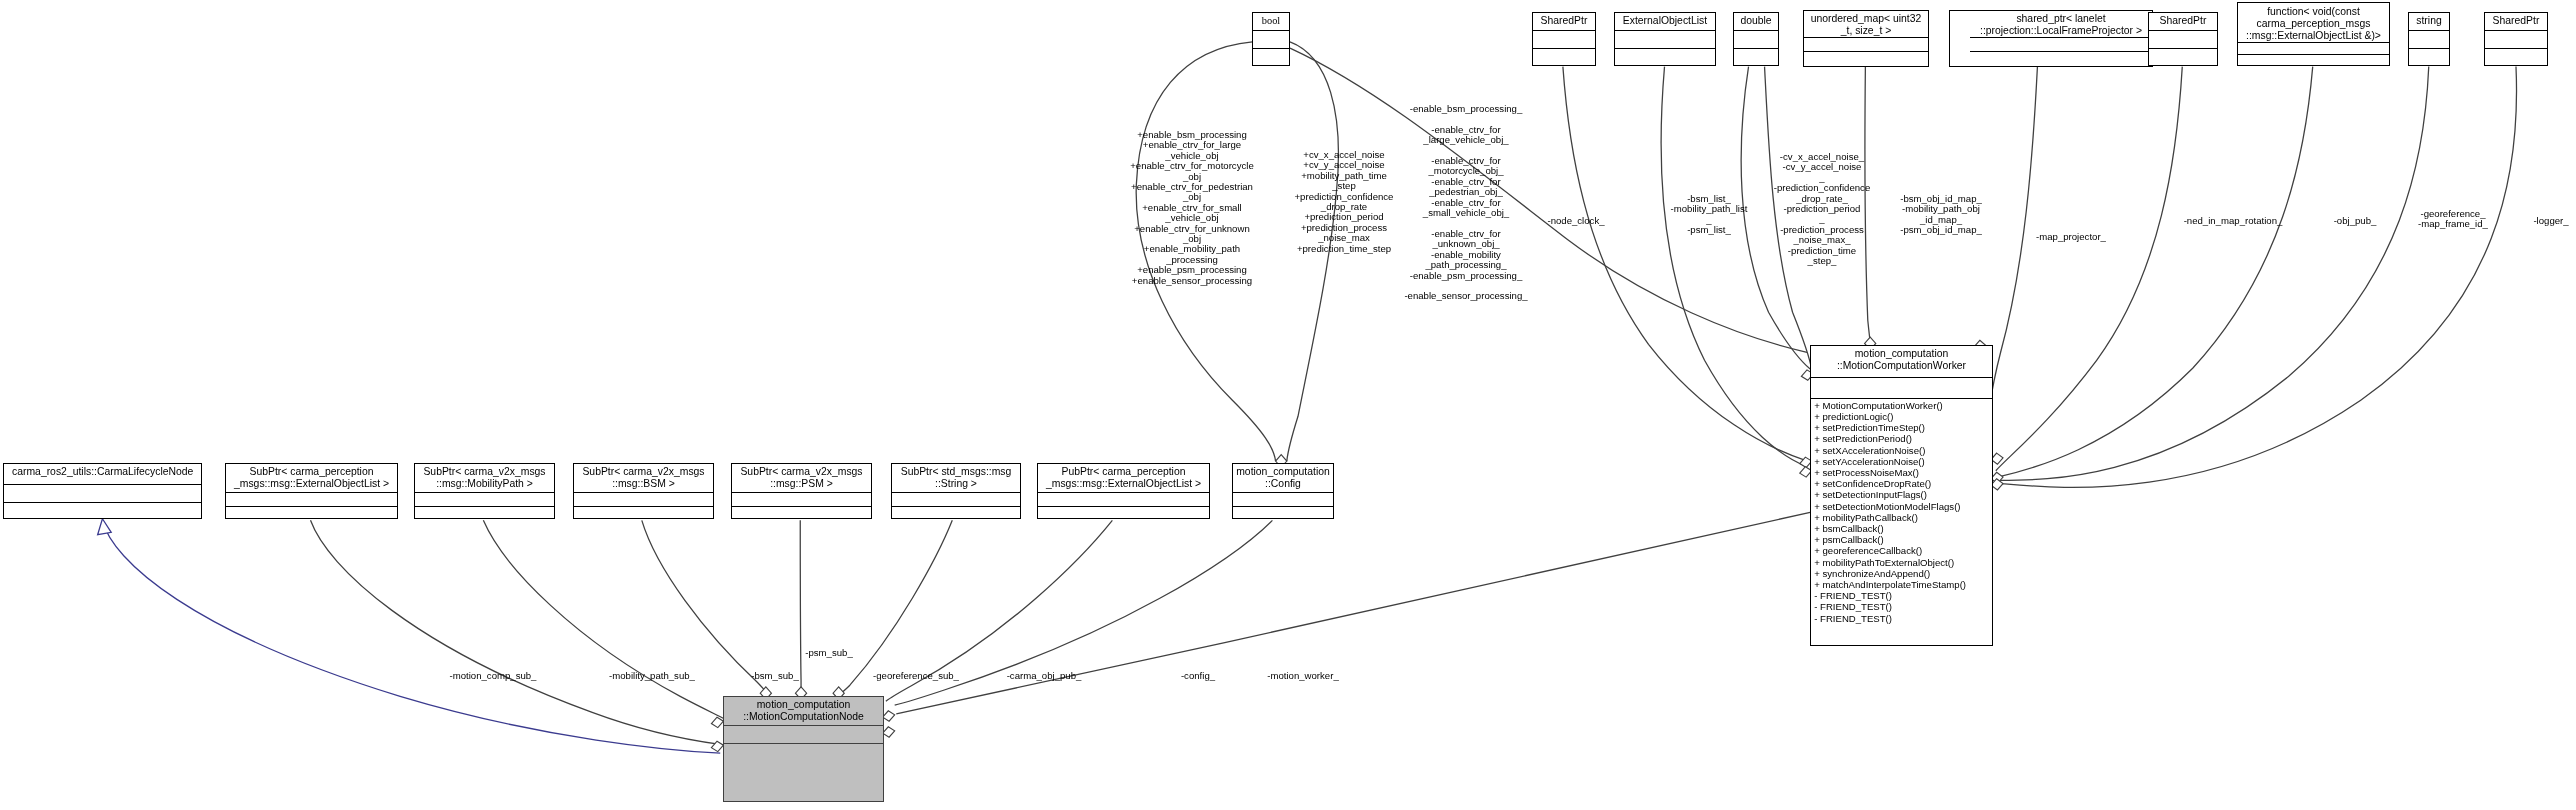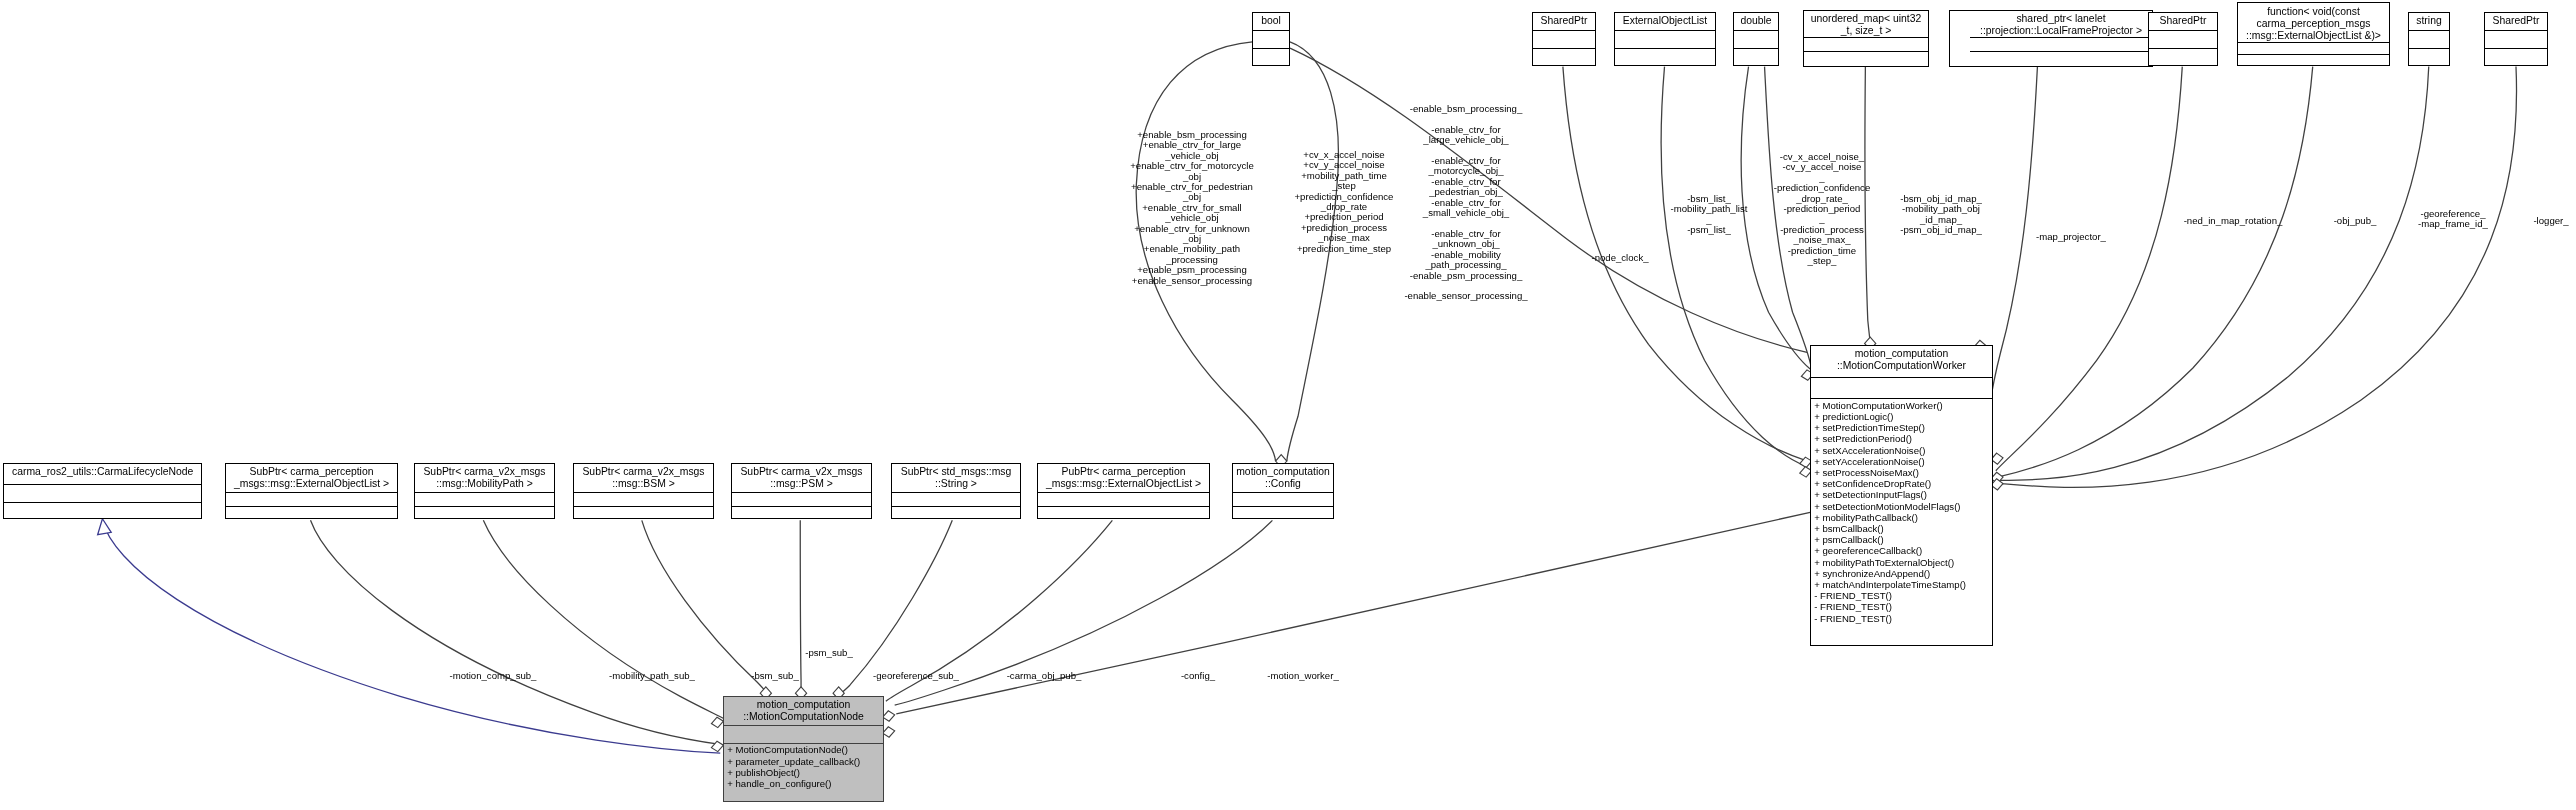--- a/index.html
+++ b/index.html
@@ -201,21 +201,21 @@
 _msgs::msg::ExternalObjectList &gt;</div>
         <div class="uml-attrs" style="height: 13.6px;"></div>
         <div class="uml-ops"></div>
       </div>
       <div class="uml-box" style="left: 1232px; top: 463px; width: 102px; height: 56px;">
         <div class="uml-title" style="height: 29px;">motion_computation
 ::Config</div>
         <div class="uml-attrs" style="height: 13.6px;"></div>
         <div class="uml-ops"></div>
       </div>
-      <div class="uml-box" style="left: 1252px; top: 12px; width: 38px; height: 54px;">
+      <div class="uml-box" style="left: 1252px; top: 12px; width: 38px; height: 54px; font-family: Liberation Serif, serif;">
         <div class="uml-title" style="height: 17.6px;">bool</div>
         <div class="uml-attrs" style="height: 18.4px;"></div>
         <div class="uml-ops"></div>
       </div>
       <div class="uml-box" style="left: 1532px; top: 12px; width: 64px; height: 54px;">
         <div class="uml-title" style="height: 17.6px;">SharedPtr</div>
         <div class="uml-attrs" style="height: 18.4px;"></div>
         <div class="uml-ops"></div>
       </div>
       <div class="uml-box" style="left: 1614px; top: 12px; width: 102px; height: 54px;">
@@ -284,24 +284,20 @@
 + synchronizeAndAppend()
 + matchAndInterpolateTimeStamp()
 - FRIEND_TEST()
 - FRIEND_TEST()
 - FRIEND_TEST()</div>
       </div>
       <div class="uml-box highlight" style="left: 723px; top: 696px; width: 161px; height: 106px;">
         <div class="uml-title" style="height: 29px;">motion_computation
 ::MotionComputationNode</div>
         <div class="uml-attrs" style="height: 17.6px;"></div>
-        <div class="uml-ops">+ MotionComputationNode()
-+ parameter_update_callback()
-+ publishObject()
-+ handle_on_configure()</div>
       </div>
     </div>
 
   <div id="labels">
       <div class="edge-label" style="left: 1192px; top: 130px; width: 160px;">+enable_bsm_processing
 +enable_ctrv_for_large
 _vehicle_obj
 +enable_ctrv_for_motorcycle
 _obj
 +enable_ctrv_for_pedestrian
@@ -336,21 +332,21 @@
 -enable_ctrv_for
 _small_vehicle_obj_
 
 -enable_ctrv_for
 _unknown_obj_
 -enable_mobility
 _path_processing_
 -enable_psm_processing_
 
 -enable_sensor_processing_</div>
-      <div class="edge-label" style="left: 1620px; top: 216px; width: 96px; margin-top: 37px;">-node_clock_</div>
+      <div class="edge-label" style="left: 1576px; top: 216px; width: 96px;">-node_clock_</div>
       <div class="edge-label" style="left: 1709px; top: 194px; width: 104px; text-align: center;">-bsm_list_
 -mobility_path_list
 _
 -psm_list_</div>
       <div class="edge-label" style="left: 1822px; top: 152px; width: 120px;">-cv_x_accel_noise_
 -cv_y_accel_noise
 _
 -prediction_confidence
 _drop_rate_
 -prediction_period

